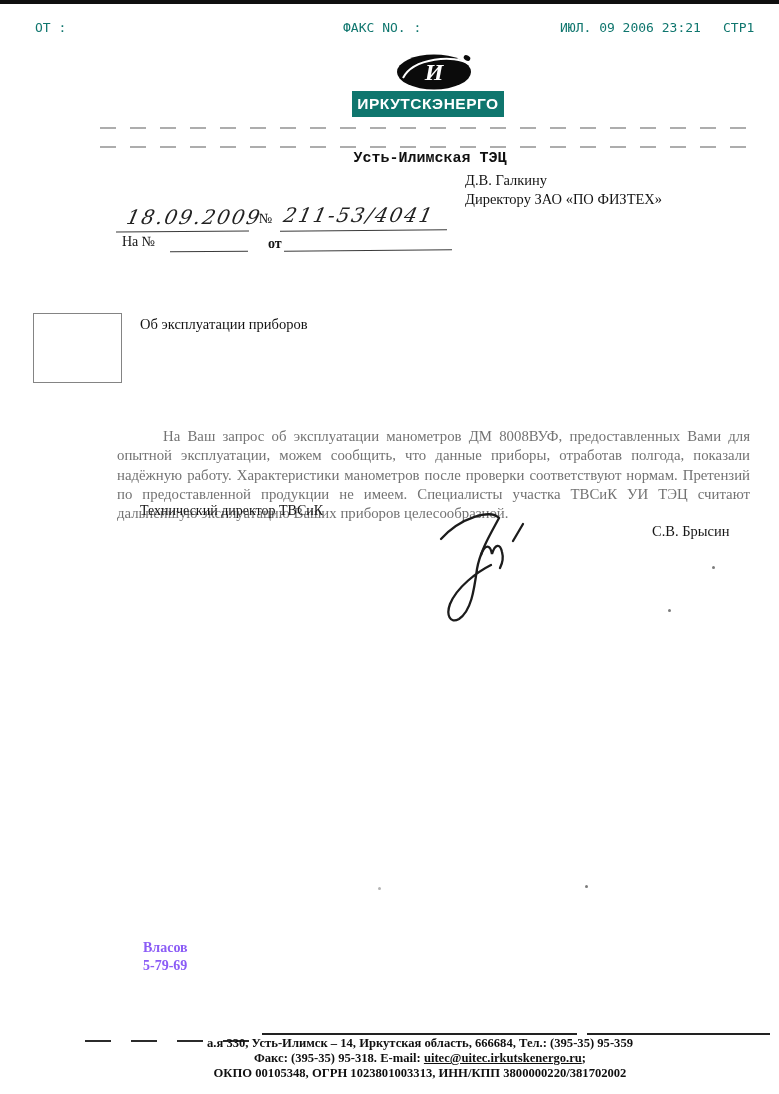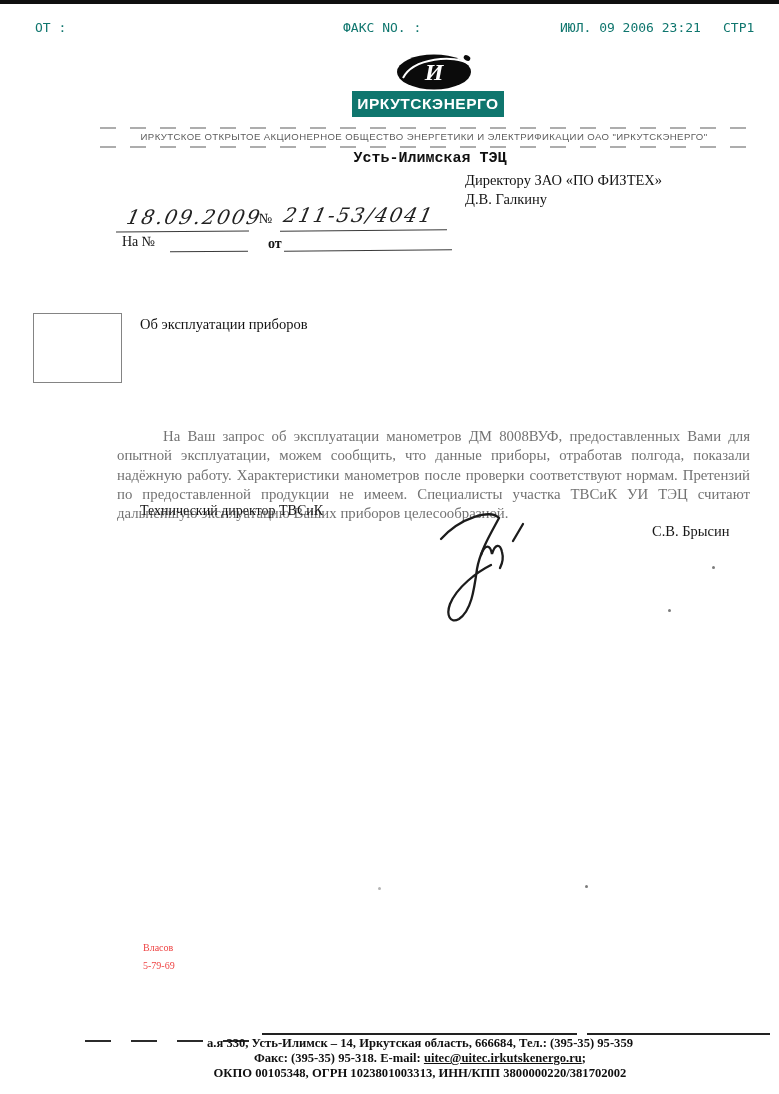--- a/index.html
+++ b/index.html
@@ -75,21 +75,21 @@
     left:117px; top:395px; width:633px; font-size:14.8px; line-height:19.3px;
     text-align:justify; text-indent:46px; color:#737373;margin-top:32px;
   }
 
   
   .position{left:140px; top:503px; font-size:14px; white-space:nowrap;}
   .sig-svg{left:425px; top:505px; width:115px; height:125px;}
   .sig-name{left:652px; top:523px; font-size:14.5px; white-space:nowrap;}
 
   
-  .executor{left:143px; top:939px; font-size:10px; line-height:18px; color:#ef4444;}
+  .executor{left:143px; top:939px; font-size:14px; line-height:18px; color:#8b5cf6;font-weight:bold;}
 
   
   .footer-dashes{left:85px; top:1040px; width:175px; height:2px;
     background:repeating-linear-gradient(90deg,#2b2b2b 0 26px, transparent 26px 46px);}
   .footer-overline{left:262px; top:1033px; width:508px; height:1.5px;
     background:linear-gradient(90deg,#222 0 62%, transparent 62% 64%, #222 64% 100%);}
   .footer{left:120px; top:1036px; width:600px; text-align:center;
     font-size:12.6px; font-weight:bold; line-height:15px; color:#101010;}
   .footer .email{text-decoration:underline;}
 
@@ -115,28 +115,27 @@
     <path d="M10,26 C20,6 62,2 76,12" stroke="#ffffff" stroke-width="2" fill="none"></path>
     <text x="41" y="28" text-anchor="middle" font-family="Liberation Serif, serif" font-style="italic" font-weight="bold" font-size="24" fill="#ffffff">И</text>
     <ellipse cx="74" cy="6" rx="3.5" ry="2.5" fill="#0b0b0b" transform="rotate(30 74 6)"></ellipse>
   </svg>
 
   <div class="abs logo-box">
     <span>ИРКУТСКЭНЕРГО</span>
   </div>
 
   <div class="abs org-rule org-rule-top"></div>
-  <div class="abs org-line">ИРКУТСКОЕ ОТКРЫТОЕ АКЦИОНЕРНОЕ ОБЩЕСТВО ЭНЕРГЕТИКИ И ЭЛЕКТРИФИКАЦИИ  ОАО "ИРКУТСКЭНЕРГО"</div>
   <div class="abs org-rule org-rule-bot"></div>
 
   <div class="abs branch">Усть-Илимская ТЭЦ</div>
 
   <div class="abs addressee">
+    <div>Д.В. Галкину</div>
     <div>Директору ЗАО «ПО ФИЗТЕХ»</div>
-    <div>Д.В. Галкину</div>
   </div>
 
   <div class="abs hw hw-date">18.09.2009</div>
   <div class="abs u-line u-date"></div>
   <span class="abs ref-label no-label">№</span>
   <div class="abs hw hw-number">211-53/4041</div>
   <div class="abs u-line u-number"></div>
   <span class="abs ref-label na-label">На №</span>
   <span class="abs ref-label ot-label">от</span>
   <div class="abs u-line u-na"></div>

